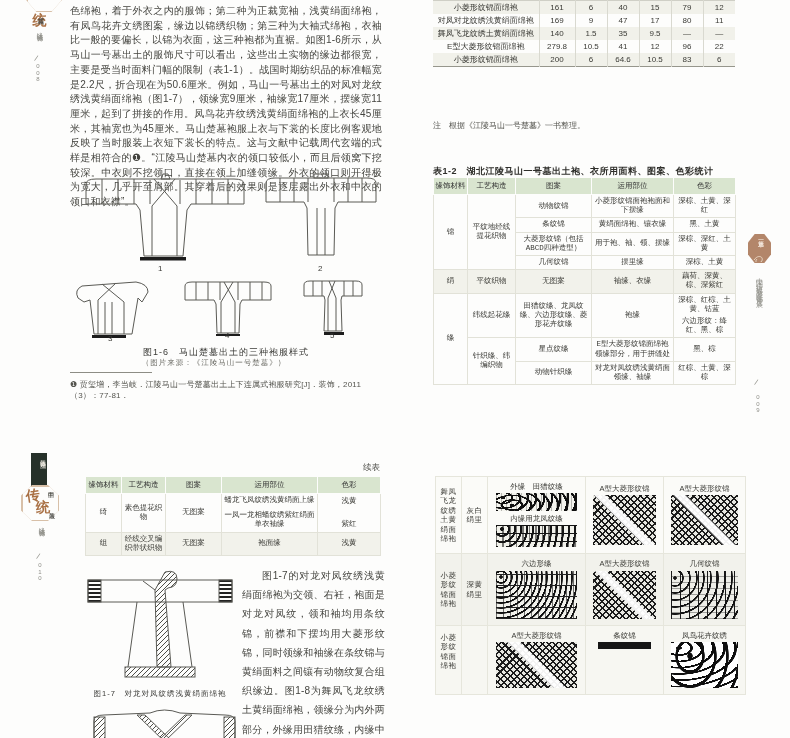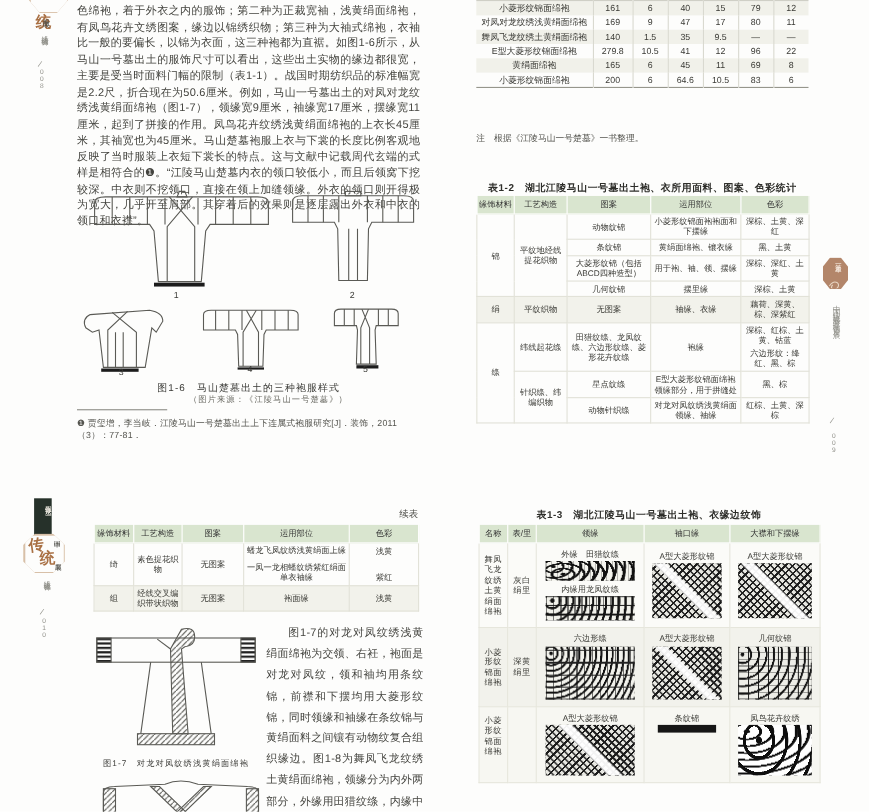--- a/index.html
+++ b/index.html
@@ -13,29 +13,29 @@
   .octagon{clip-path:polygon(29% 0,71% 0,100% 29%,100% 71%,71% 100%,29% 100%,0 71%,0 29%);}
   .oct-outline-inner{position:absolute;inset:1.5px;background:#fdfdfc;}
   .banner{background:#26312a;color:#f3efe6;}
   
   .bodytext{font-size:10px;line-height:14.7px;text-align:justify;letter-spacing:.2px;color:#44443f;}
   .bodytext2{font-size:10px;line-height:19.2px;text-align:justify;letter-spacing:.2px;color:#44443f;text-indent:2em;}
   .caption{font-size:9px;color:#3a3a36;text-align:center;letter-spacing:1px;}
   .caption-src{font-size:7.5px;color:#6d6d66;text-align:center;letter-spacing:1px;}
   .footnote{font-size:8px;color:#55554f;letter-spacing:.2px;}
   .note{font-size:8px;color:#55554f;}
-  .tbl-title{font-size:9px;font-weight:bold;color:#2e2e2a;text-align:center;letter-spacing:.5px;}
+  .tbl-title{font-size:9px;font-weight:bold;color:#2e2e2a;letter-spacing:.5px;}
   
   table{border-collapse:collapse;}
   .t1{width:302px;table-layout:fixed;font-size:8px;color:#3a3a35;border-top:1px solid #cfcfc6;border-bottom:1.5px solid #96968c;}
   .t1 td{text-align:center;padding:2px 1px;border-left:1px solid #d9d9d0;line-height:9px;}
   .t1 td:first-child{border-left:none;}
   .t1 tr:nth-child(odd){background:#f1f1ea;}
   
-  .t2{table-layout:fixed;font-size:7.5px;color:#3a3a35;border-bottom:1.5px solid #8f8f86;}
+  .t2{table-layout:fixed;font-size:7.5px;color:#3a3a35;border-bottom:1.5px solid #8f8f86;font-family:Liberation Mono, monospace;}
   .t2 th{background:#d9e5cf;border:1px solid #fdfdfc;font-weight:normal;padding:3px 1px;color:#333;}
   .t2 td{border:1px solid #e2e2d8;text-align:center;padding:2px 2px;line-height:9.2px;}
   .t2 .shade{background:#f2f2eb;}
   
   .t3{table-layout:fixed;font-size:7.5px;color:#3a3a35;}
   .t3 th{background:#d9e5cf;border:1px solid #fdfdfc;font-weight:normal;padding:3px 1px;color:#333;}
   .t3 td{border:1px solid #e6e6dc;text-align:center;vertical-align:middle;padding:3px 4px;line-height:9.2px;}
   .vname{width:17px;margin:0 auto;word-break:break-all;line-height:9.5px;letter-spacing:.5px;text-align:center;}
   .swlabel{font-size:7.5px;margin:2px 0 2px;}
   .sw{margin:1px auto 3px;width:92%;}
@@ -144,21 +144,21 @@
           </g>
           <rect x="22" y="56" width="20" height="3" fill="#1c1c1c"></rect>
         </svg>
       </div>
       <div class="abs caption" style="left:38px;top:166px;font-size:8px;">3</div>
       <div class="abs caption" style="left:155px;top:163px;font-size:8px;">4</div>
       <div class="abs caption" style="left:260px;top:163px;font-size:8px;">5</div>
     </div>
 
     <div class="abs caption" style="left:70px;top:346px;width:312px;">图1-6　马山楚墓出土的三种袍服样式</div>
-    <div class="abs caption-src" style="left:88px;top:358px;width:312px;">（图片来源：《江陵马山一号楚墓》）</div>
+    <div class="abs caption-src" style="left:58px;top:358px;width:312px;">（图片来源：《江陵马山一号楚墓》）</div>
     <div class="abs" style="left:70px;top:372px;width:82px;border-top:1px solid #8d8d85;"></div>
     <div class="abs footnote" style="left:70px;top:379px;width:312px;">❶ 贾玺增，李当岐．江陵马山一号楚墓出土上下连属式袍服研究[J]．装饰，2011（3）：77-81．</div>
   </div>
 
   <div class="abs" style="left:400px;top:0;width:390px;height:440px;">
 
     <table class="t1 abs" style="left:33px;top:0;">
       <colgroup>
           <col style="width:106px">
           <col style="width:36px">
@@ -199,29 +199,20 @@
       <tr>
             <td>E型大菱形纹锦面绵袍</td>
             <td>279.8</td>
             <td>10.5</td>
             <td>41</td>
             <td>12</td>
             <td>96</td>
             <td>22</td>
           </tr>
       <tr>
-            <td>黄绢面绵袍</td>
-            <td>165</td>
-            <td>6</td>
-            <td>45</td>
-            <td>11</td>
-            <td>69</td>
-            <td>8</td>
-          </tr>
-      <tr>
             <td>小菱形纹锦面绵袍</td>
             <td>200</td>
             <td>6</td>
             <td>64.6</td>
             <td>10.5</td>
             <td>83</td>
             <td>6</td>
           </tr>
     </tbody>
       </table>
@@ -402,38 +393,30 @@
           <path d="M45 10 L74 38 L82 38 L53 10 Z" fill="url(#h8)"></path>
           <path d="M100 10 L73 36 L66 36 L93 10 Z" fill="url(#h8)"></path>
         </g>
       </svg>
     </div>
 
     <div class="abs bodytext2" style="left:242px;top:126px;width:143px;height:172px;overflow:hidden;">图1-7的对龙对凤纹绣浅黄绢面绵袍为交领、右衽，袍面是对龙对凤纹，领和袖均用条纹锦，前襟和下摆均用大菱形纹锦，同时领缘和袖缘在条纹锦与黄绢面料之间镶有动物纹复合组织缘边。图1-8为舞凤飞龙纹绣土黄绢面绵袍，领缘分为内外两部分，外缘用田猎纹绦，内缘中部和大襟上部内侧用龙凤纹绦，袖</div>
   </div>
 
   <div class="abs" style="left:400px;top:440px;width:390px;height:298px;overflow:hidden;">
-    <div class="abs tbl-title" style="left:35px;top:22px;width:310px;">表1-3　湖北江陵马山一号墓出土袍、衣缘边纹饰</div>
 
     <table class="t3 abs" style="left:35px;top:36px;width:310px;">
       <colgroup>
           <col style="width:26px">
           <col style="width:26px">
           <col style="width:98px">
           <col style="width:78px">
           <col style="width:82px">
         </colgroup>
       <tbody>
-          <tr>
-        <th>名称</th>
-        <th>表/里</th>
-        <th>领缘</th>
-        <th>袖口缘</th>
-        <th>大襟和下摆缘</th>
-      </tr>
       <tr style="background:#fbfbf8;">
         <td>
               <div class="vname">舞凤飞龙纹绣土黄绢面绵袍</div>
             </td>
         <td>
               <div class="vname">灰白绢里</div>
             </td>
         <td>
           <div class="swlabel">外缘　田猎纹绦</div>
           <div class="sw pat-hunt" style="height:18px;"></div>

